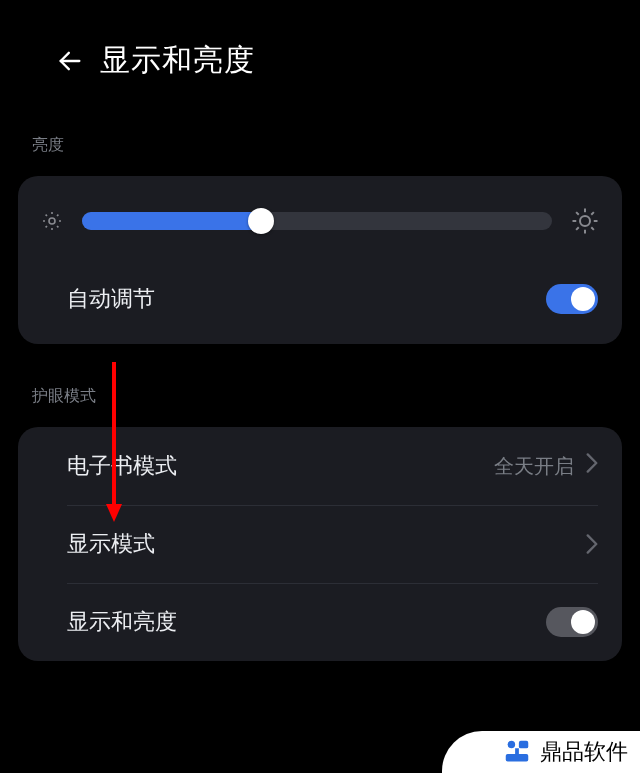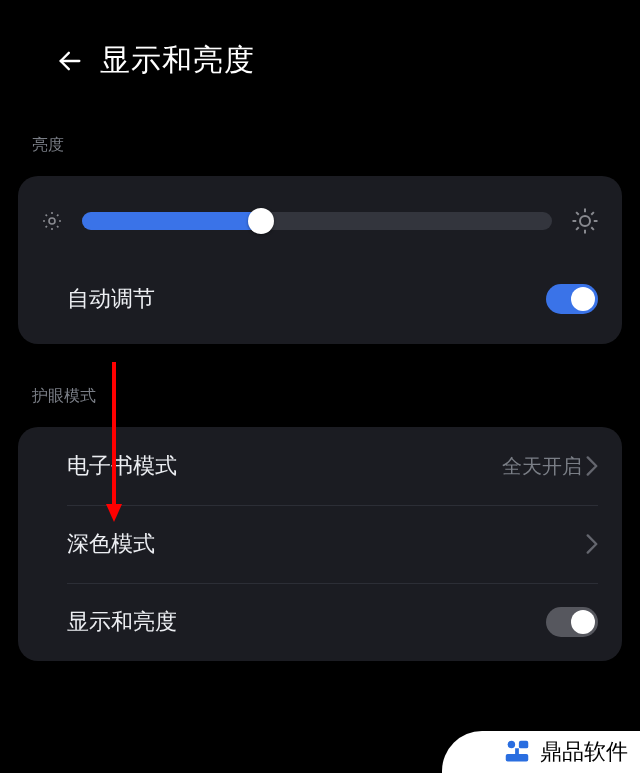--- a/index.html
+++ b/index.html
@@ -90,22 +90,22 @@
     right: 24px;
     height: 1px;
     background: #2c2e36;
   }
   .row-label {
     font-size: 22px;
     color: #eceef2;
   }
   .row-right {
     display: flex;
-    align-items: center;
-    gap: 4px;
+    align-items: flex-start;
+    gap: 12px;
     color: #7a7e86;
     font-size: 20px;
   }
   .chevron {
     color: #64666e;
   }
   .toggle {
     width: 52px;
     height: 30px;
     border-radius: 15px;
@@ -205,21 +205,21 @@
   <div class="row">
     <div class="row-label">电子书模式</div>
     <div class="row-right">
       <span>全天开启</span>
       <svg class="chevron" width="12" height="20" viewBox="0 0 8 14" fill="none" stroke="currentColor" stroke-width="1.6" stroke-linecap="round" stroke-linejoin="round">
         <polyline points="1 1 7 7 1 13"></polyline>
       </svg>
     </div>
   </div>
   <div class="row">
-    <div class="row-label">深色模式</div>
+    <div class="row-label">显示模式</div>
     <div class="row-right">
       <svg class="chevron" width="12" height="20" viewBox="0 0 8 14" fill="none" stroke="currentColor" stroke-width="1.6" stroke-linecap="round" stroke-linejoin="round">
         <polyline points="1 1 7 7 1 13"></polyline>
       </svg>
     </div>
   </div>
   <div class="row">
     <div class="row-label">显示和亮度</div>
     <div class="toggle toggle-off"></div>
   </div>

